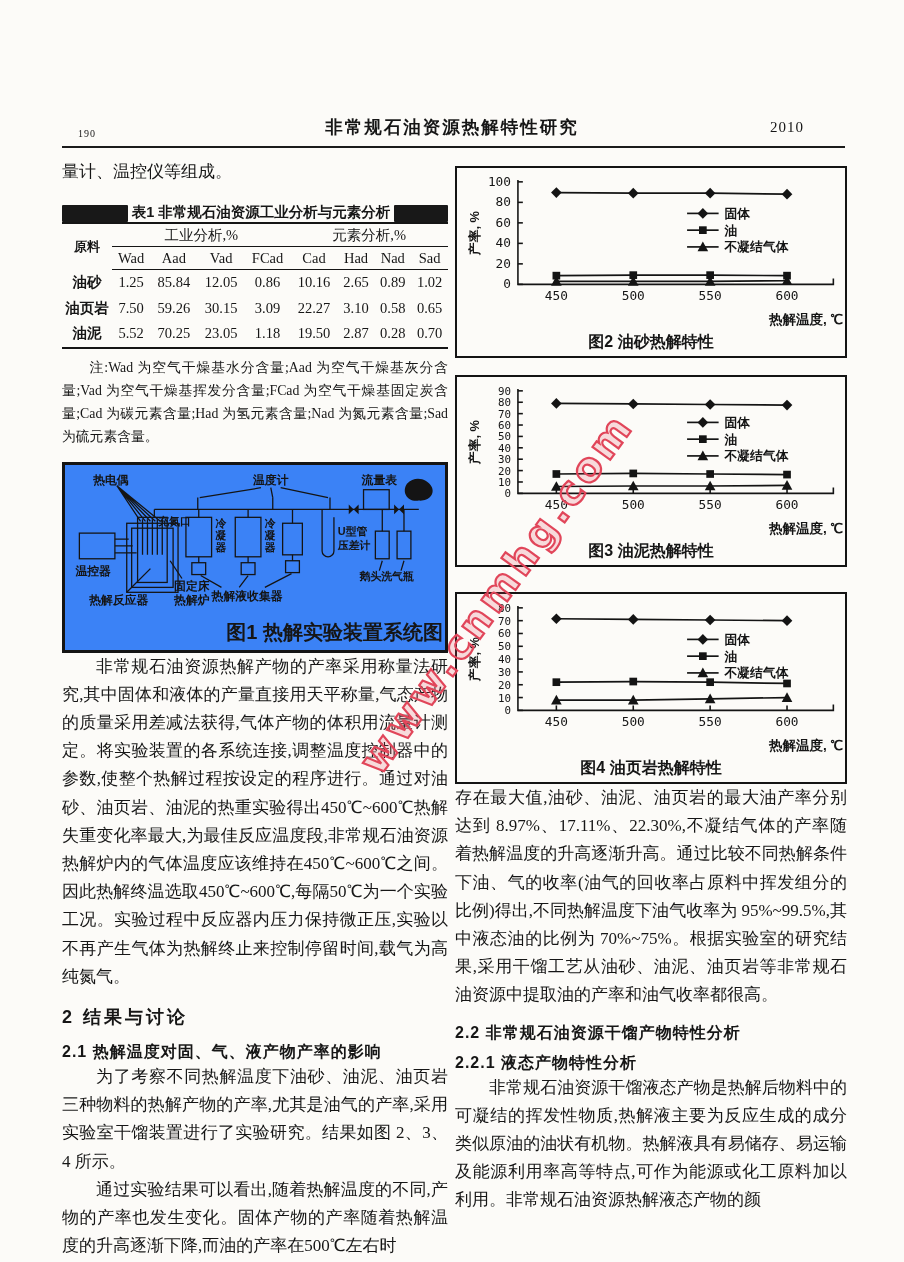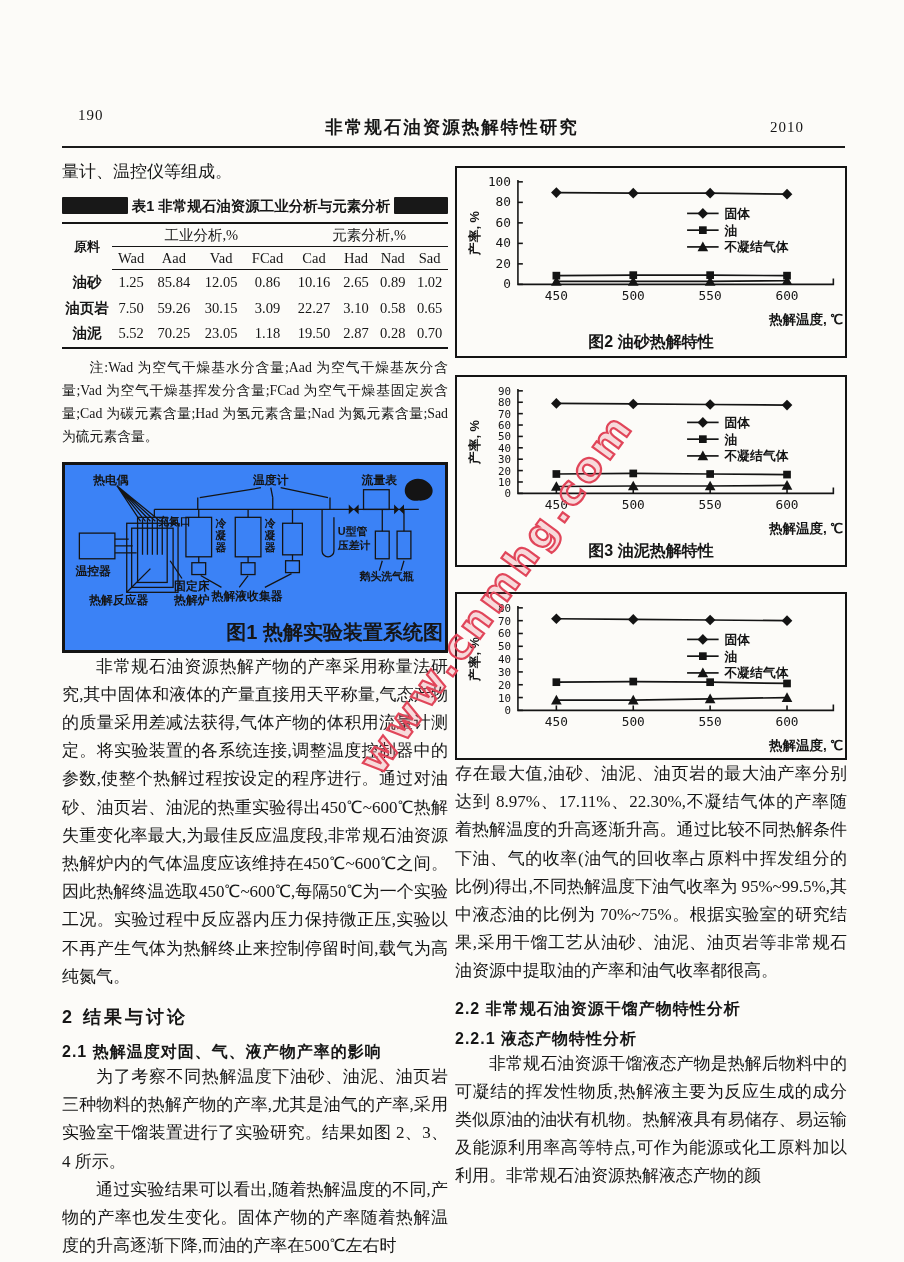--- a/index.html
+++ b/index.html
@@ -1,32 +1,32 @@
 <!DOCTYPE html>
 <html><head>
 <meta charset="utf-8">
 <style>
   html,body{margin:0;padding:0;background:#e8e8e4;}
   .page{position:relative;width:904px;height:1262px;background:#fcfbf8;overflow:hidden;
         font-family:"Liberation Serif",serif;color:#161616;}
   
-  .pgnum{position:absolute;left:78px;top:107px;font-size:15px;letter-spacing:1px;}
+  .pgnum{position:absolute;left:78px;top:128px;font-size:10px;letter-spacing:1px;}
   .ptitle{position:absolute;left:0;right:0;top:115px;text-align:center;
           font-family:"Liberation Sans",sans-serif;font-weight:bold;font-size:17.5px;letter-spacing:2px;}
   .pyear{position:absolute;right:100px;top:119px;font-size:15px;letter-spacing:1px;}
   .hrule{position:absolute;left:62px;top:146px;width:783px;height:2.4px;background:#1b1b1b;}
   
   .col{position:absolute;top:158px;width:386px;}
   .col.left{left:62px;}
   .col.right{left:455px;width:392px;}
   p.body{font-size:17px;line-height:28.2px;text-align:justify;margin:0;}
   p.body.ind{text-indent:2em;}
   
   .tablewrap{margin-top:11px;}
-  .tabletitle{display:flex;align-items:flex-start;height:25px;}
+  .tabletitle{display:flex;align-items:flex-end;height:25px;}
   .tabletitle .blk{height:17px;background:#181818;border-radius:1px;}
   .tabletitle .blk.l{width:66px;}
   .tabletitle .blk.r{width:54px;}
   .tabletitle .ttl{flex:1;text-align:center;font-family:"Liberation Sans",sans-serif;
                    font-weight:bold;font-size:14.5px;}
   table.t1{width:100%;border-collapse:collapse;border-top:2px solid #151515;
            border-bottom:2px solid #151515;font-size:14.5px;}
   table.t1 td,table.t1 th{padding:0;text-align:center;font-weight:normal;}
   table.t1 .grp{height:22px;border-bottom:1.2px solid #151515;font-size:14.5px;}
   table.t1 .corner{font-family:Liberation Serif, serif;font-weight:bold;font-size:13px;}
@@ -388,20 +388,21 @@
           <polygon points="243.60000000000002,36.6 249.00000000000003,42 243.60000000000002,47.4 238.20000000000002,42" fill="#141414"></polygon>
           <text x="265.6" y="46.5" font-size="13" font-weight="bold" fill="#141414" font-family="&quot;Liberation Sans&quot;,sans-serif">固体</text>
           <line x1="227.60000000000002" y1="59" x2="259.6" y2="59" stroke="#141414" stroke-width="1.7"></line>
           <rect x="239.70000000000002" y="55.1" width="7.800000000000001" height="7.800000000000001" fill="#141414"></rect>
           <text x="265.6" y="63.5" font-size="13" font-weight="bold" fill="#141414" font-family="&quot;Liberation Sans&quot;,sans-serif">油</text>
           <line x1="227.60000000000002" y1="76" x2="259.6" y2="76" stroke="#141414" stroke-width="1.7"></line>
           <polygon points="243.60000000000002,70.6 249.00000000000003,80.4 238.20000000000002,80.4" fill="#141414"></polygon>
           <text x="265.6" y="80.5" font-size="13" font-weight="bold" fill="#141414" font-family="&quot;Liberation Sans&quot;,sans-serif">不凝结气体</text>
         </svg>
       <div class="xlabel">热解温度, ℃</div>
+      <div class="chartcap">图4  油页岩热解特性</div>
     </div>
 
     <p class="body mt12">存在最大值,油砂、油泥、油页岩的最大油产率分别达到 8.97%、17.11%、22.30%,不凝结气体的产率随着热解温度的升高逐渐升高。通过比较不同热解条件下油、气的收率(油气的回收率占原料中挥发组分的比例)得出,不同热解温度下油气收率为 95%~99.5%,其中液态油的比例为 70%~75%。根据实验室的研究结果,采用干馏工艺从油砂、油泥、油页岩等非常规石油资源中提取油的产率和油气收率都很高。</p>
 
     <h3 class="sub">2.2 非常规石油资源干馏产物特性分析</h3>
     <h3 class="sub" style="margin-top:9px;">2.2.1 液态产物特性分析</h3>
 
     <p class="body ind mt6">非常规石油资源干馏液态产物是热解后物料中的可凝结的挥发性物质,热解液主要为反应生成的成分类似原油的油状有机物。热解液具有易储存、易运输及能源利用率高等特点,可作为能源或化工原料加以利用。非常规石油资源热解液态产物的颜</p>
   </div>
 

